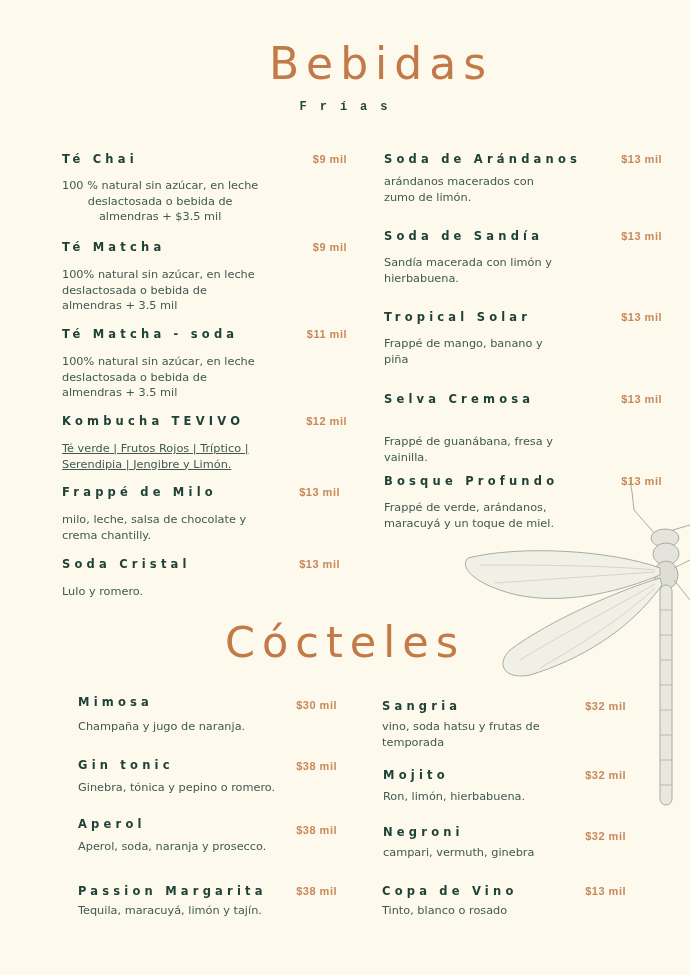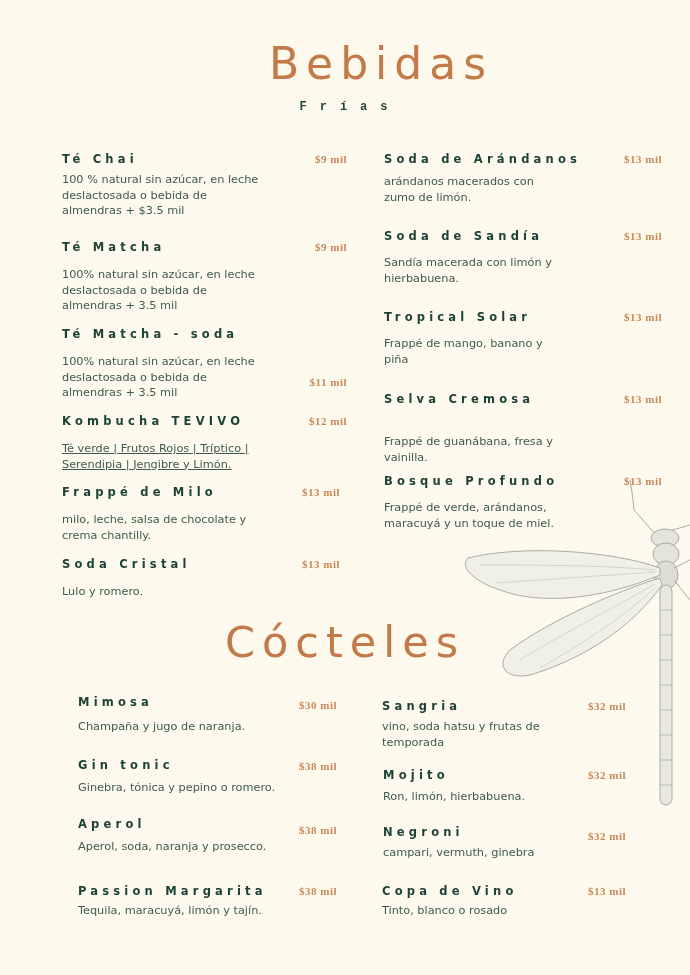--- a/index.html
+++ b/index.html
@@ -3,21 +3,21 @@
 <meta charset="utf-8">
 <style>
   html, body { margin:0; padding:0; }
   body { width:690px; height:975px; background:#fdf9ec; position:relative; overflow:hidden; font-family:"DejaVu Sans", sans-serif; }
   .title { position:absolute; left:0; width:690px; text-align:center; color:#c27a48; font-family:"DejaVu Sans", sans-serif; font-weight:300; }
   .title-bebidas { top:38px; font-size:44px; letter-spacing:7px; font-weight:normal;margin-left:36px; }
   .subtitle { position:absolute; top:100px; left:0; width:690px; text-align:center; color:#23473d; font-family:"Liberation Mono", monospace; font-weight:bold; font-size:12px; letter-spacing:13px; padding-left:10px; box-sizing:border-box; }
   .title-cocteles { top:617px; font-size:43px; letter-spacing:7px; font-weight:normal; }
   .item { position:absolute; }
   .name { position:absolute; left:0; top:0; color:#1f4237; font-family:"DejaVu Sans", sans-serif; font-weight:bold; font-size:11.5px; letter-spacing:4.2px; white-space:nowrap; }
-  .price { position:absolute; top:1px; color:#c8895a; font-family:Liberation Serif, serif; font-weight:bold; font-size:11px; letter-spacing:0.5px; white-space:nowrap; }
+  .price { position:absolute; top:1px; color:#c8895a; font-family:Liberation Sans, sans-serif; font-weight:bold; font-size:11px; letter-spacing:0.5px; white-space:nowrap; }
   .desc { position:absolute; left:0; color:#3f5a50; font-family:"DejaVu Sans", sans-serif; font-size:11.3px; line-height:15.5px; white-space:pre-line; }
   .dragonfly { position:absolute; left:460px; top:480px; width:230px; height:330px; }
 </style>
 </head>
 <body>
 
 <div class="title title-bebidas">Bebidas</div>
 <div class="subtitle">Frías</div>
 
 <svg class="dragonfly" viewBox="0 0 230 330" fill="none" stroke="#a9aca3" stroke-width="1">
@@ -44,34 +44,34 @@
     <path d="M195 90 C140 85 70 85 20 85"></path>
       <path d="M195 92 C150 95 80 100 35 103"></path>
     <path d="M195 104 C150 130 100 155 60 180"></path>
       <path d="M195 108 C160 140 120 165 80 188"></path>
   </g>
 </svg>
 
 <div class="item" style="left:62px;top:152px;width:285px;">
   <span class="name">Té Chai</span>
   <span class="price" style="right:0;">$9 mil</span>
-  <span class="desc" style="top:20px;">100 % natural sin azúcar, en leche
+  <span class="desc" style="top:26px;text-align:center;">100 % natural sin azúcar, en leche
 deslactosada o bebida de
 almendras + $3.5 mil</span>
 </div>
 <div class="item" style="left:62px;top:240px;width:285px;">
   <span class="name">Té Matcha</span>
   <span class="price" style="right:0;">$9 mil</span>
   <span class="desc" style="top:27px;">100% natural sin azúcar, en leche
 deslactosada o bebida de
 almendras + 3.5 mil</span>
 </div>
 <div class="item" style="left:62px;top:327px;width:285px;">
   <span class="name">Té Matcha - soda</span>
-  <span class="price" style="right:0;margin-top:48px;">$11 mil</span>
+  <span class="price" style="right:0;">$11 mil</span>
   <span class="desc" style="top:27px;">100% natural sin azúcar, en leche
 deslactosada o bebida de
 almendras + 3.5 mil</span>
 </div>
 <div class="item" style="left:62px;top:414px;width:285px;">
   <span class="name">Kombucha TEVIVO</span>
   <span class="price" style="right:0;">$12 mil</span>
   <span class="desc" style="top:27px;text-decoration:underline;">Té verde | Frutos Rojos | Tríptico |
 Serendipia | Jengibre y Limón.</span>
 </div>

